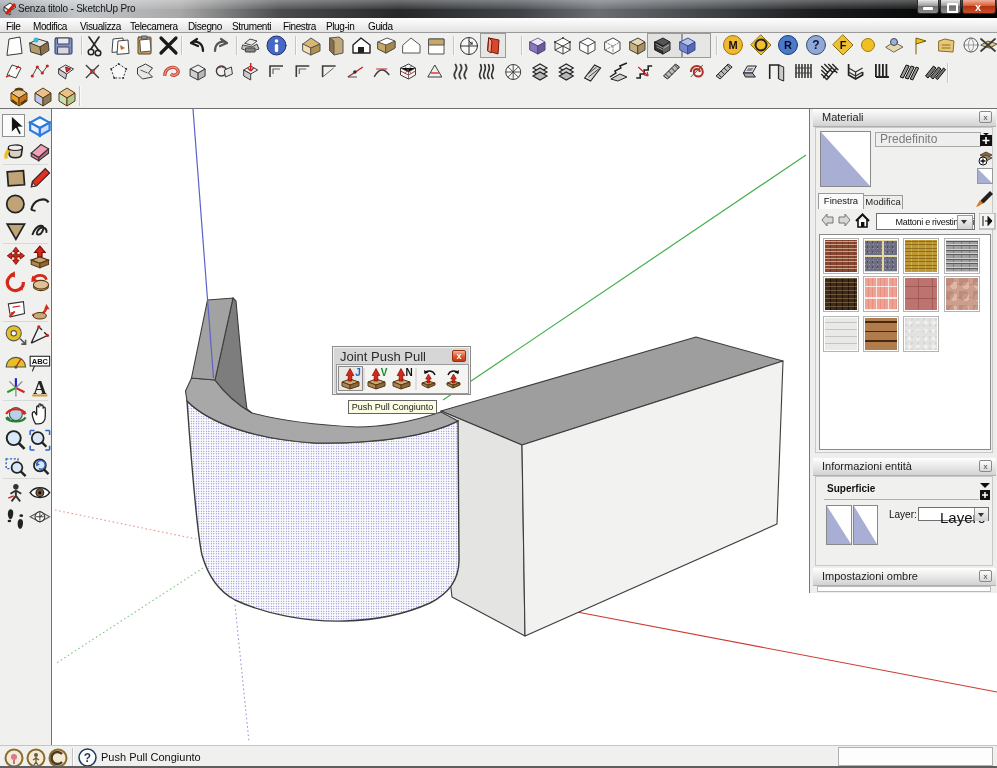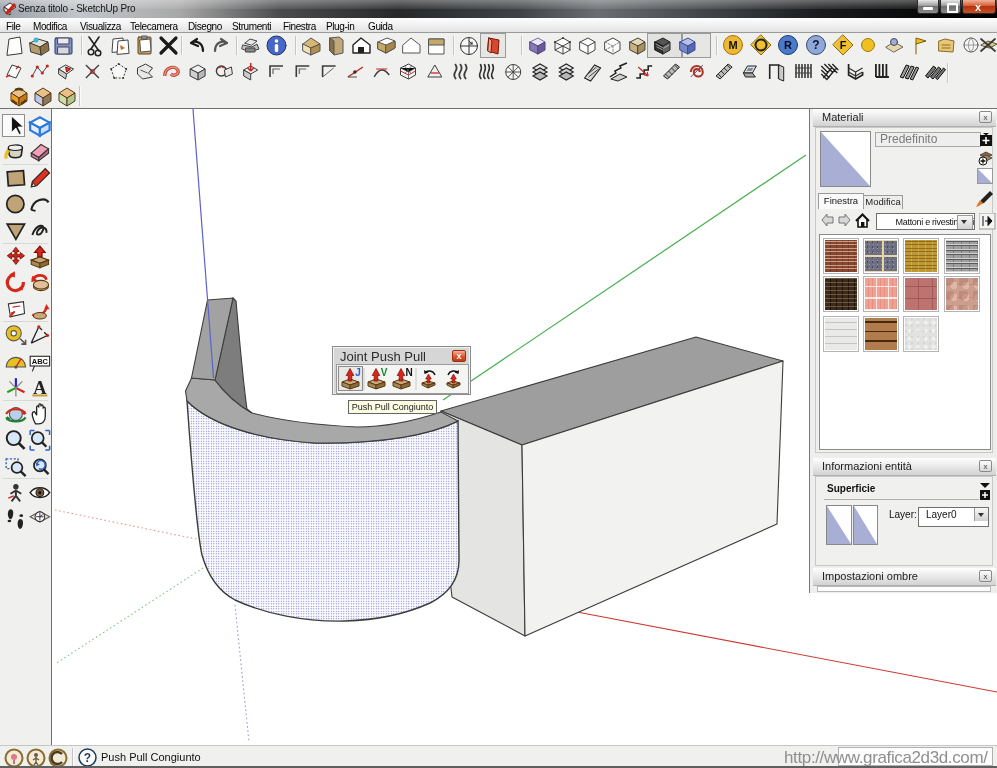--- a/index.html
+++ b/index.html
@@ -713,21 +713,21 @@
           <svg width="24" height="38">
             <polygon points="0,0 24,38 0,38" fill="#a9afd4"></polygon>
           </svg>
         </div>
    <div style="position:absolute;left:37px;top:28px;width:23px;height:38px;background:#fff;border:1px solid #8a8a8a;">
           <svg width="23" height="38">
             <polygon points="0,0 23,38 0,38" fill="#a9afd4"></polygon>
           </svg>
         </div>
    <div style="position:absolute;left:73px;top:32px;font-size:10px;color:#111;">Layer:</div>
-   <div style="position:absolute;left:102px;top:30px;width:71px;height:20px;background:#fff;border:1px solid #707070;box-sizing:border-box;font-size:10px;color:#111;padding:1px 0 0 7px;">Layer0
+   <div style="position:absolute;left:102px;top:30px;width:71px;height:14px;background:#fff;border:1px solid #707070;box-sizing:border-box;font-size:15px;color:#111;padding:1px 0 0 21px;">Layer0
     <div style="position:absolute;right:0px;top:0px;width:13px;height:13px;background:linear-gradient(#f8f8f8,#d0d0d0);border-left:1px solid #9a9a9a;">
             <svg width="12" height="12">
               <path d="M3,5 l3,4 3,-4 z" fill="#333"></path>
             </svg>
           </div>
    </div>
   </div>
  </div>
 
  <div style="position:absolute;left:3px;top:459px;width:183px;height:25px;">
@@ -750,21 +750,20 @@
       <path d="M58,6 a6,6 0 1,0 0,8" fill="none" stroke="#4a3a1a" stroke-width="2.5"></path>
  </svg>
  <div style="position:absolute;left:72px;top:2px;width:1px;height:18px;background:#c0c0c0;border-right:1px solid #fff;"></div>
  <svg style="position:absolute;left:78px;top:2px;" width="19" height="19">
   <circle cx="9.5" cy="9.5" r="8.5" fill="#fdfdfd" stroke="#1a3a5a" stroke-width="1.5"></circle>
   <text x="9.5" y="14" font-size="12" font-weight="bold" text-anchor="middle" fill="#1a3a5a" font-family="Liberation Sans">?</text>
  </svg>
  <div id="stext">Push Pull Congiunto</div>
  <div id="misbox"></div>
  <div id="mislab">Misure</div>
- <div id="wmark">http://www.grafica2d3d.com/</div>
 </div>
 <div id="jpp">
     <div id="jpptitle">Joint Push Pull</div>
     <div id="jppclose">
       <b>x</b>
     </div>
     <div id="jppbody">
 <svg width="131" height="28">
 <rect x="1.5" y="1.5" width="24" height="24" fill="#e8e8e6" stroke="#8a8a8a"></rect>
 <line x1="27" y1="3" x2="27" y2="25" stroke="#c8c8c8"></line>

